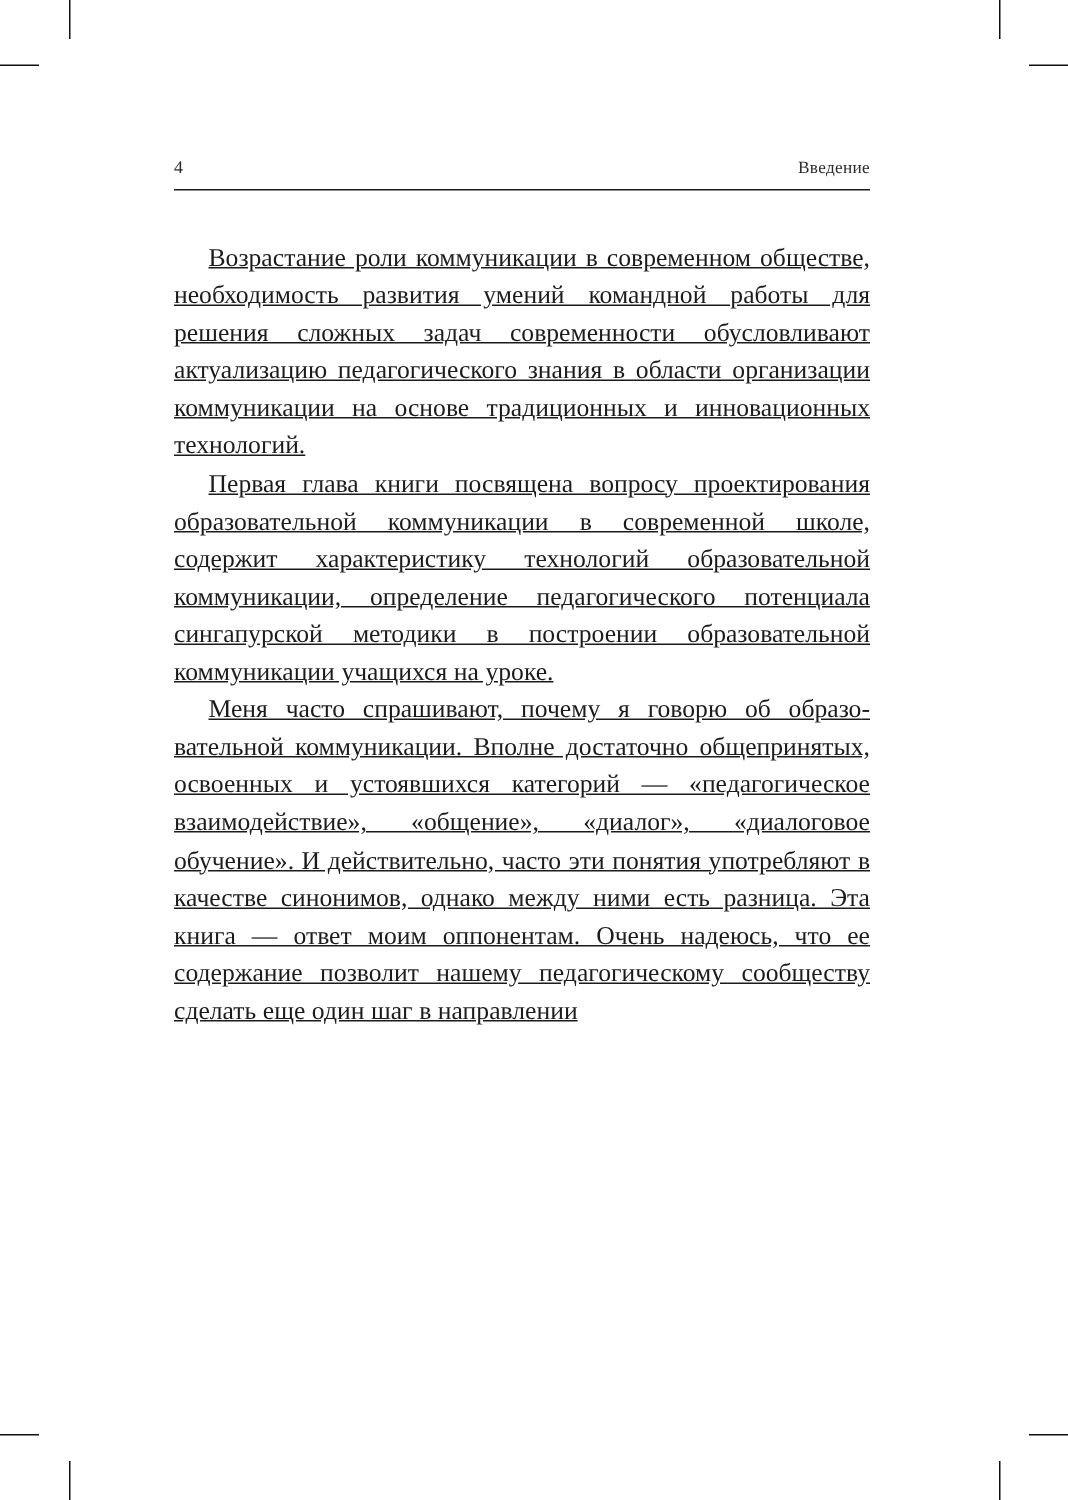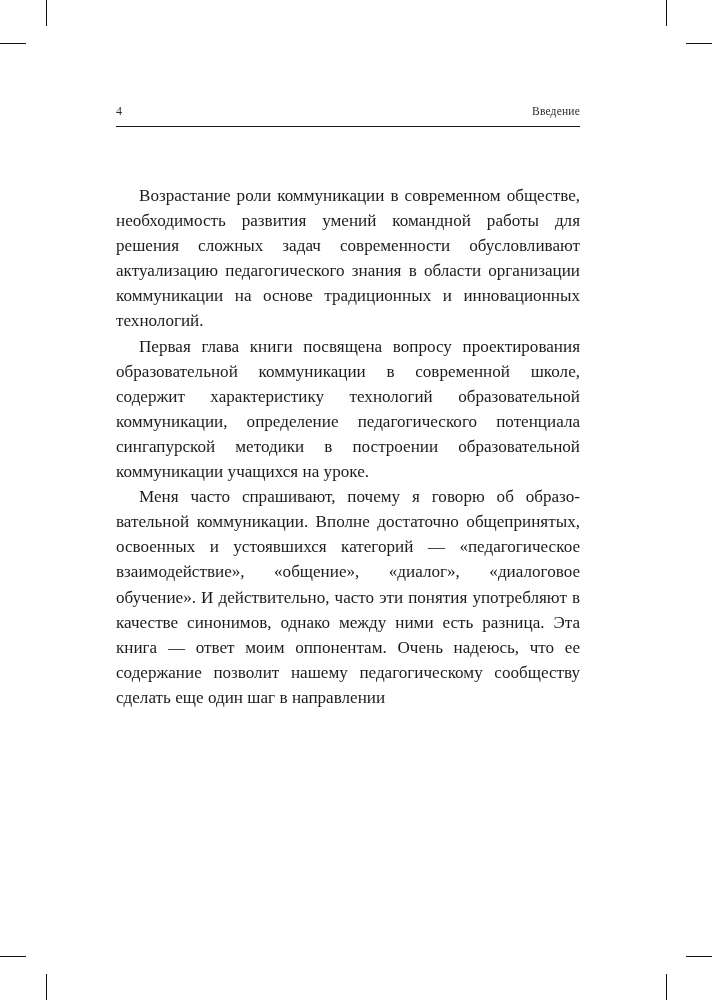--- a/index.html
+++ b/index.html
@@ -51,21 +51,22 @@
     color: #2b2b2b;
     letter-spacing: 0.2px;
     padding-bottom: 7px;
     border-bottom: 1px solid #1b1b1b;
   }
 
   .folio { font-size: 12px; }
   .head-title { font-size: 11.5px; }
 
   .body-copy {
-    margin-top: 56px;
+    margin-top: 32px;
+    text-decoration: underline;
   }
 
   .body-copy p {
     margin: 0;
     font-size: 17.1px;
     line-height: 25.1px;
     text-align: justify;
     text-indent: 23px;
     hyphens: manual;
     word-spacing: 0.1px;

